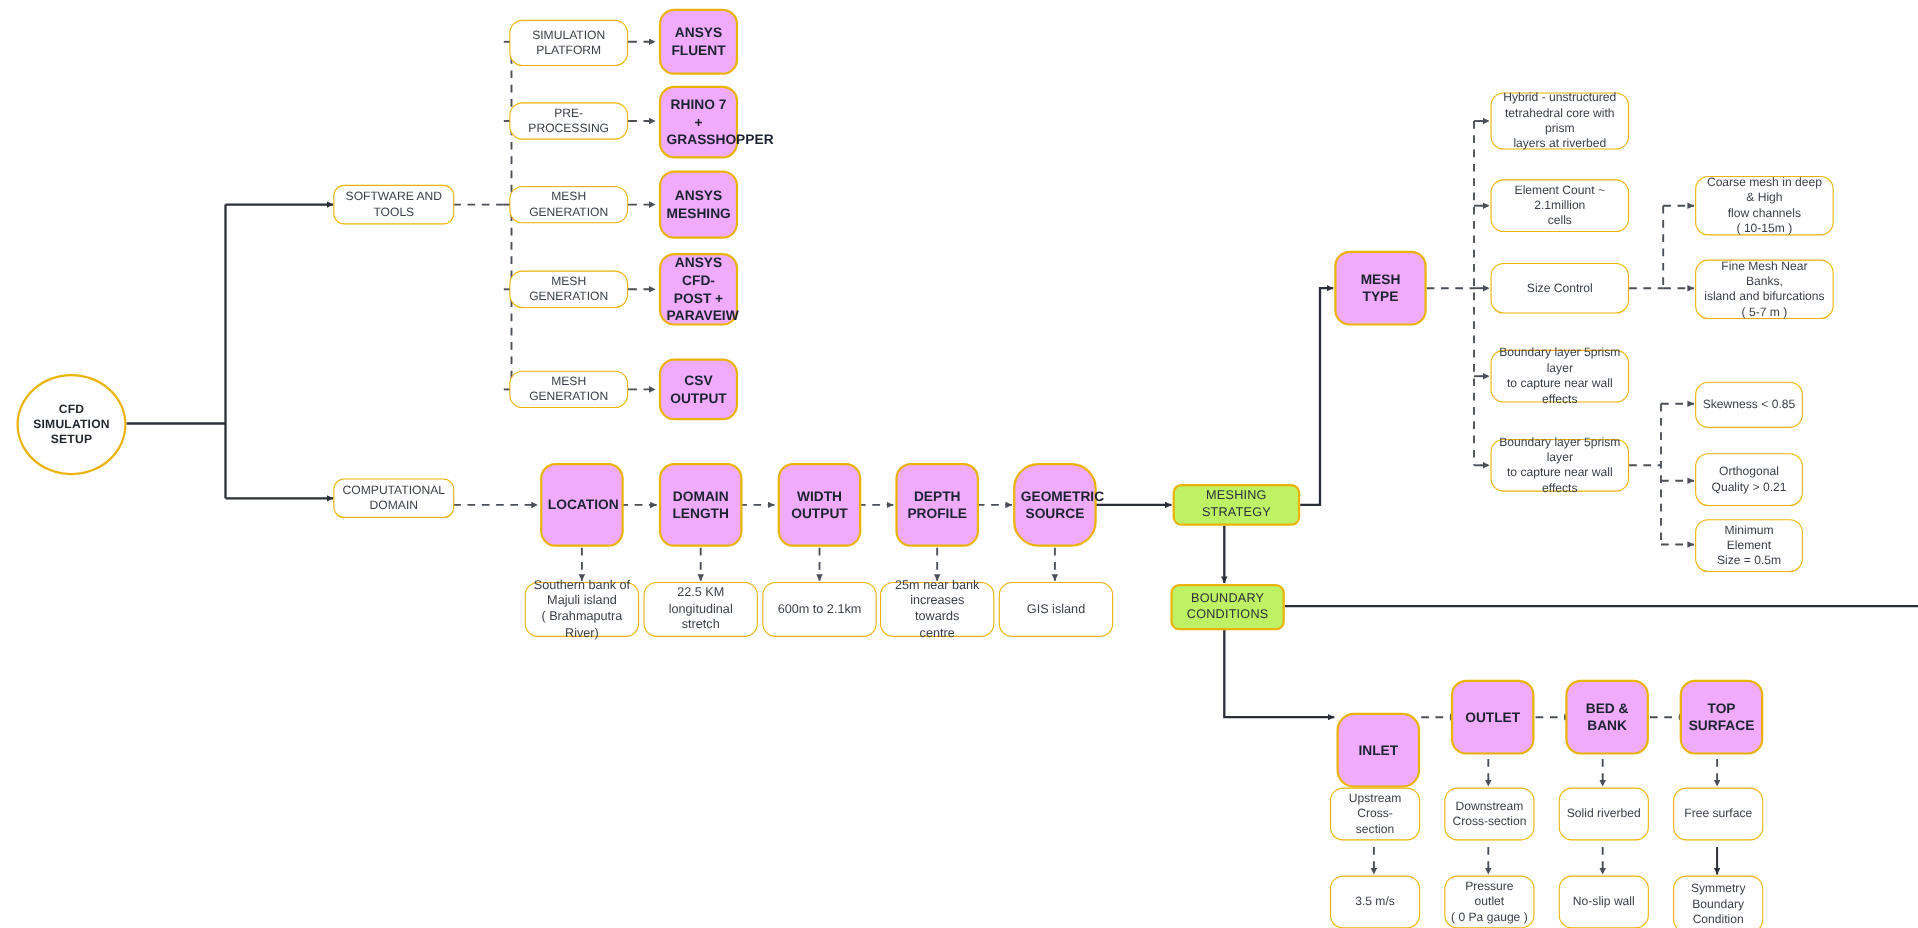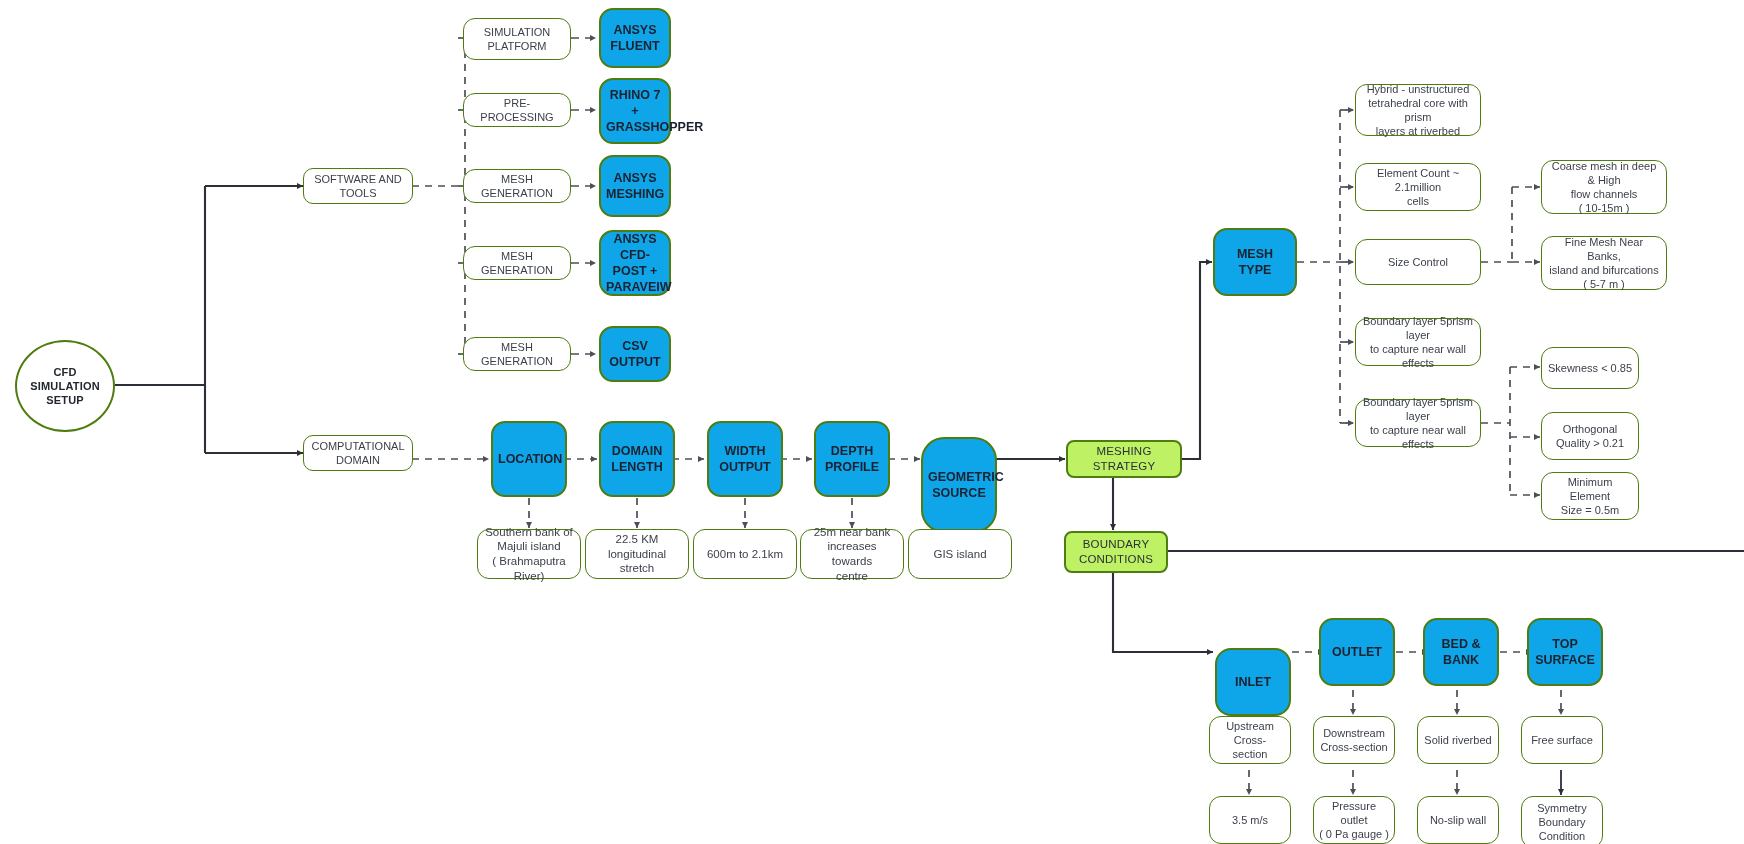--- a/index.html
+++ b/index.html
@@ -24,38 +24,38 @@
     height: 844px;
     pointer-events: none;
   }
   .node {
     position: absolute;
     box-sizing: border-box;
     display: flex;
     align-items: center;
     justify-content: center;
     text-align: center;
-    border: 2px solid #4d7c0f;
+    border: 2px solid #eab308;
     border-radius: 12px;
     background: #ffffff;
     color: #23272f;
     line-height: 1.28;
     padding: 3px 5px;
     z-index: 2;
   }
   .node .lbl { display: block; width: 100%; white-space: pre-line; }
   .n-circle {
     border-radius: 50%;
     font-weight: bold;
     letter-spacing: 0.2px;
   }
   .n-plain { font-size: 11.5px; color: #3a3f49; border-width: 1.6px; }
   .n-plain-sm { font-size: 11px; color: #3a3f49; border-width: 1.6px; }
   .n-blue {
-    background: #0ea5e9;
+    background: #f0abfc;
     font-weight: bold;
     font-size: 12.5px;
     color: #1b2230;
     border-radius: 14px;
     border-width: 2px;
   }
   .n-purple {
     background: #bef264;
     font-size: 11.5px;
     color: #2a2f3a;
@@ -244,21 +244,21 @@
 LENGTH</span>
   </div>
   <div class="node n-blue" style="left:707px; top:421px; width:76px; height:76px;">
     <span class="lbl">WIDTH
 OUTPUT</span>
   </div>
   <div class="node n-blue" style="left:814px; top:421px; width:76px; height:76px;">
     <span class="lbl">DEPTH
 PROFILE</span>
   </div>
-  <div class="node n-blue" style="left:921px; top:437px; width:76px; height:96px;border-radius:23px;">
+  <div class="node n-blue" style="left:921px; top:421px; width:76px; height:76px;border-radius:23px;">
     <span class="lbl">GEOMETRIC
 SOURCE</span>
   </div>
 
   <div class="node n-plain" style="left:477px; top:529px; width:104px; height:50px;">
     <span class="lbl">Southern bank of
 Majuli island
 ( Brahmaputra River)</span>
   </div>
   <div class="node n-plain" style="left:585px; top:529px; width:104px; height:50px;">

